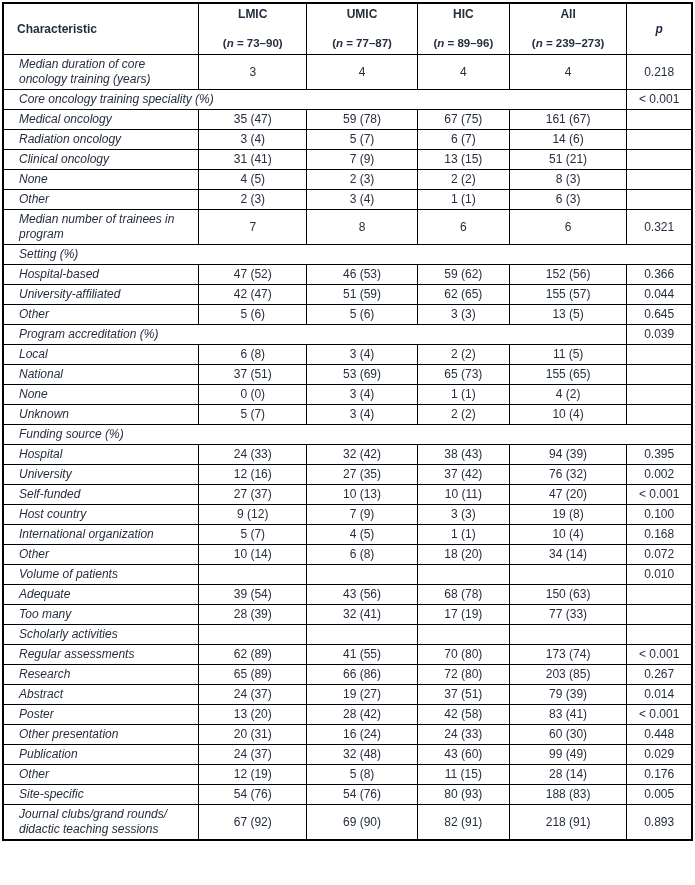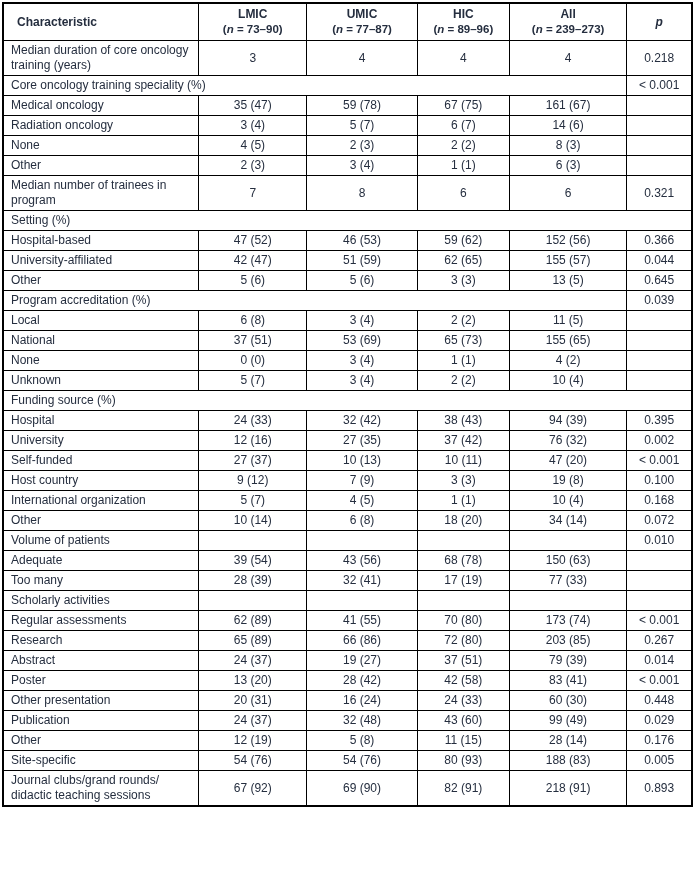--- a/index.html
+++ b/index.html
@@ -41,26 +41,28 @@
     text-align: center;
     padding: 3px 2px;
   }
   th.h-label {
     text-align: left;
     padding-left: 13px;
   }
   th .n-line {
     font-weight: 600;
     font-size: 11.5px;
+    margin-top: 14px;
   }
   .italic { font-style: italic; }
   td.label {
     text-align: left;
-    padding-left: 7px;
+    padding-left: 15px;
     padding-right: 4px;
+    font-style: italic;
   }
   td.val {
     text-align: center;
     padding-left: 2px;
     padding-right: 2px;
   }
 </style>
 </head>
 <body>
 
@@ -119,20 +121,28 @@
         </tr>
         <tr>
           <td class="label">Radiation oncology</td>
           <td class="val">3 (4)</td>
           <td class="val">5 (7)</td>
           <td class="val">6 (7)</td>
           <td class="val">14 (6)</td>
           <td class="val"></td>
         </tr>
         <tr>
+          <td class="label">Clinical oncology</td>
+          <td class="val">31 (41)</td>
+          <td class="val">7 (9)</td>
+          <td class="val">13 (15)</td>
+          <td class="val">51 (21)</td>
+          <td class="val"></td>
+        </tr>
+        <tr>
           <td class="label">None</td>
           <td class="val">4 (5)</td>
           <td class="val">2 (3)</td>
           <td class="val">2 (2)</td>
           <td class="val">8 (3)</td>
           <td class="val"></td>
         </tr>
         <tr>
           <td class="label">Other</td>
           <td class="val">2 (3)</td>

